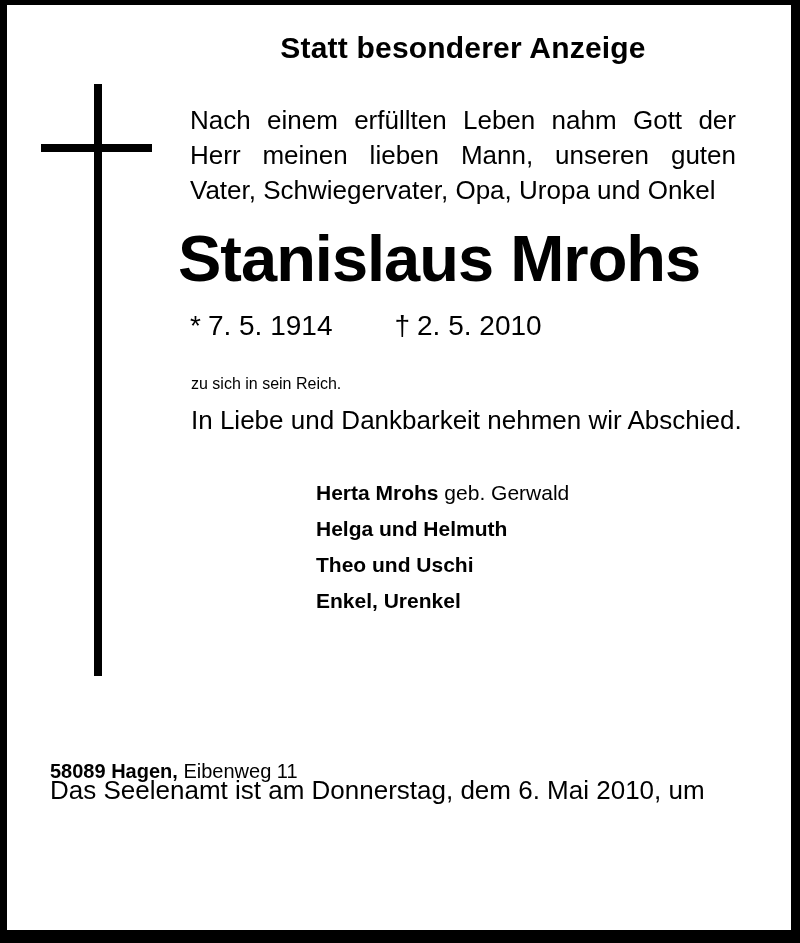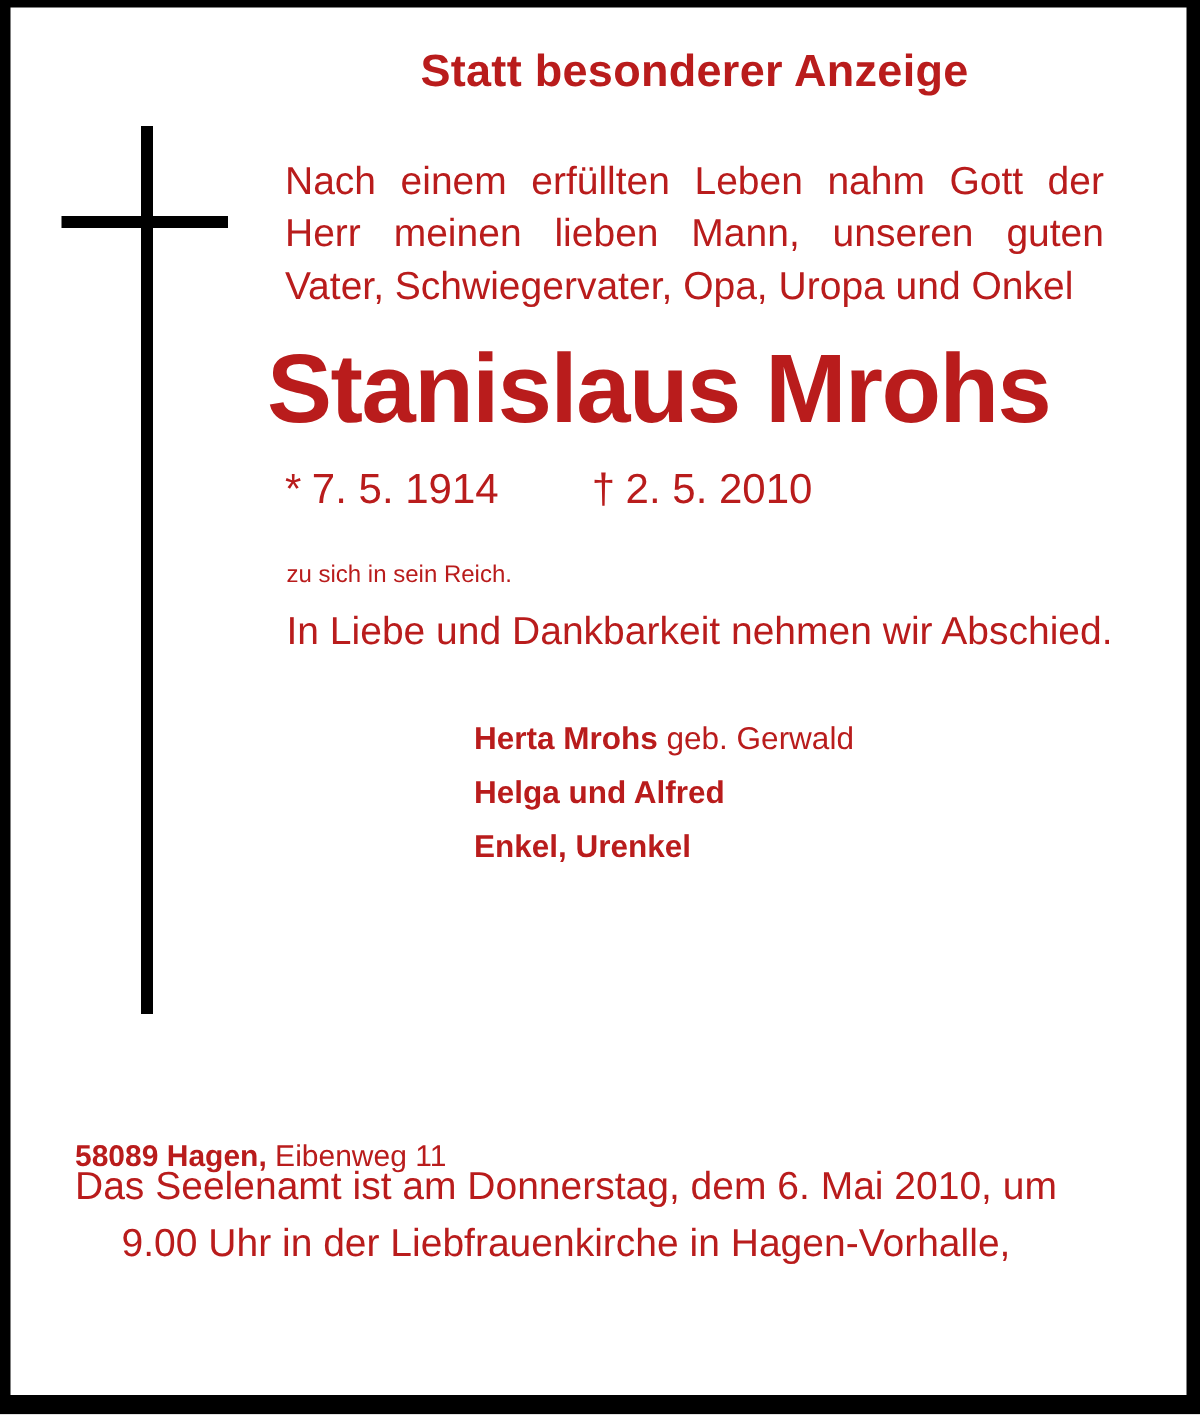--- a/index.html
+++ b/index.html
@@ -2,21 +2,21 @@
 <html><head>
 <meta charset="utf-8">
 <style>
   * { margin: 0; padding: 0; box-sizing: border-box; }
   html, body { background: #ffffff; }
   .page {
     position: relative;
     width: 800px;
     height: 943px;
     background: #ffffff;
-    color: #b91c1c;
+    color: #000000;
     font-family: "Liberation Sans", "DejaVu Sans", sans-serif;
     overflow: hidden;
   }
   .frame {
     position: absolute;
     inset: 0;
     border-style: solid;
     border-color: #000000;
     border-width: 5px 9px 13px 7px;
     pointer-events: none;
@@ -92,21 +92,21 @@
     font-size: 20px; line-height: 32px;
     white-space: nowrap;
   }
   .address-city { font-weight: bold; }
   .para {
     position: absolute;
     left: 50px;
     font-size: 26px; line-height: 38px;
   }
   .para .line { white-space: nowrap; }
-  .para-seelenamt { top: 771px; text-align: center; }
+  .para-seelenamt { top: 771px; }
   .para-beisetzung { top: 855px; }
 </style>
 </head>
 <body>
 
 <div class="page">
 
   <div class="frame"></div>
 
   <div class="header-title">Statt besonderer Anzeige</div>
@@ -135,30 +135,32 @@
 
   <div class="reich-line">zu sich in sein Reich.</div>
 
   <div class="farewell-line">In Liebe und Dankbarkeit nehmen wir Abschied.</div>
 
   <div class="mourners">
     <div class="mourner-row">
       <span class="mourner-name">Herta Mrohs</span><span class="mourner-suffix"> geb. Gerwald</span>
     </div>
     <div class="mourner-row">
-      <span class="mourner-name">Helga und Alfred</span><span class="mourner-suffix"></span>
+      <span class="mourner-name">Helga und Helmuth</span><span class="mourner-suffix"></span>
+    </div>
+    <div class="mourner-row">
+      <span class="mourner-name">Theo und Uschi</span><span class="mourner-suffix"></span>
     </div>
     <div class="mourner-row">
       <span class="mourner-name">Enkel, Urenkel</span><span class="mourner-suffix"></span>
     </div>
   </div>
 
   <div class="address-line">
     <span class="address-city">58089 Hagen,</span><span class="address-street"> Eibenweg 11</span>
   </div>
 
   <div class="para para-seelenamt">
     <div class="line">Das Seelenamt ist am Donnerstag, dem 6. Mai 2010, um</div>
-    <div class="line">9.00 Uhr in der Liebfrauenkirche in Hagen-Vorhalle,</div>
   </div>
 
 
 </div>
 
 </body></html>

